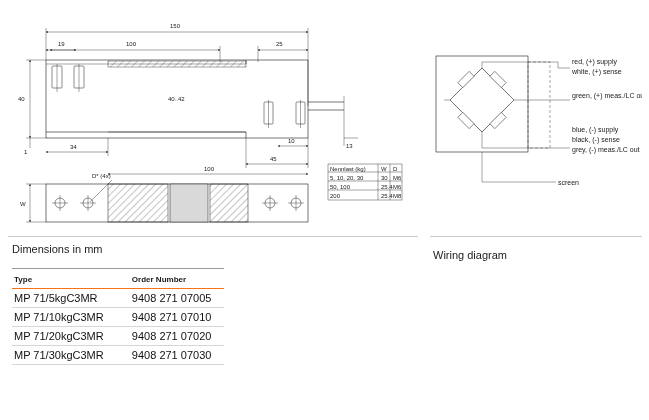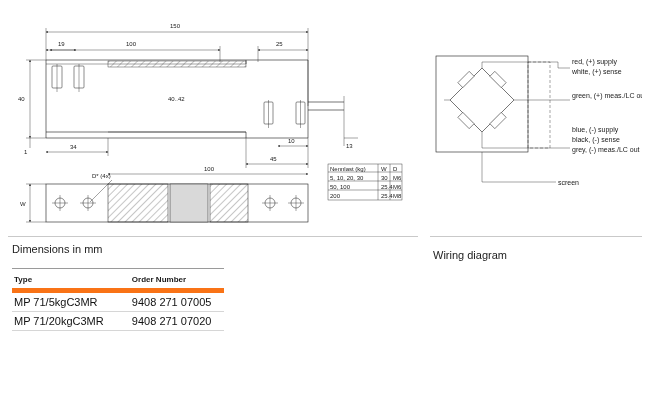--- a/index.html
+++ b/index.html
@@ -36,21 +36,21 @@
   .white{fill:#ffffff;stroke:#1a1a1a;stroke-width:0.5;}
 
   
   #order-table{
     position:absolute;left:12px;top:272px;width:212px;
     border-collapse:collapse;
     font-size:8px;
   }
   #order-table th{
     text-align:left;font-weight:bold;padding:3px 2px 4px 2px;
-    border-bottom:5px solid #f97316;font-size:8px;
+    border-bottom:1px solid #f97316;font-size:8px;
   }
   #order-table td{
     padding:3px 2px;border-bottom:1px solid #d6d6d6;font-size:11px;color:#111;
   }
   #order-table td.col2, #order-table th.col2{padding-left:16px;}
   .tbl-top{position:absolute;left:12px;top:268px;width:212px;height:1px;background:#9a9a9a;}
 </style>
 </head>
 <body>
 
@@ -255,17 +255,25 @@
       <th>Type</th>
       <th class="col2">Order Number</th>
     </tr>
   </thead>
   <tbody>
     <tr>
       <td>MP 71/5kgC3MR</td>
       <td class="col2">9408 271 07005</td>
     </tr>
     <tr>
+      <td>MP 71/10kgC3MR</td>
+      <td class="col2">9408 271 07010</td>
+    </tr>
+    <tr>
       <td>MP 71/20kgC3MR</td>
       <td class="col2">9408 271 07020</td>
     </tr>
+    <tr>
+      <td>MP 71/30kgC3MR</td>
+      <td class="col2">9408 271 07030</td>
+    </tr>
   </tbody>
 </table>
 
 </body></html>

